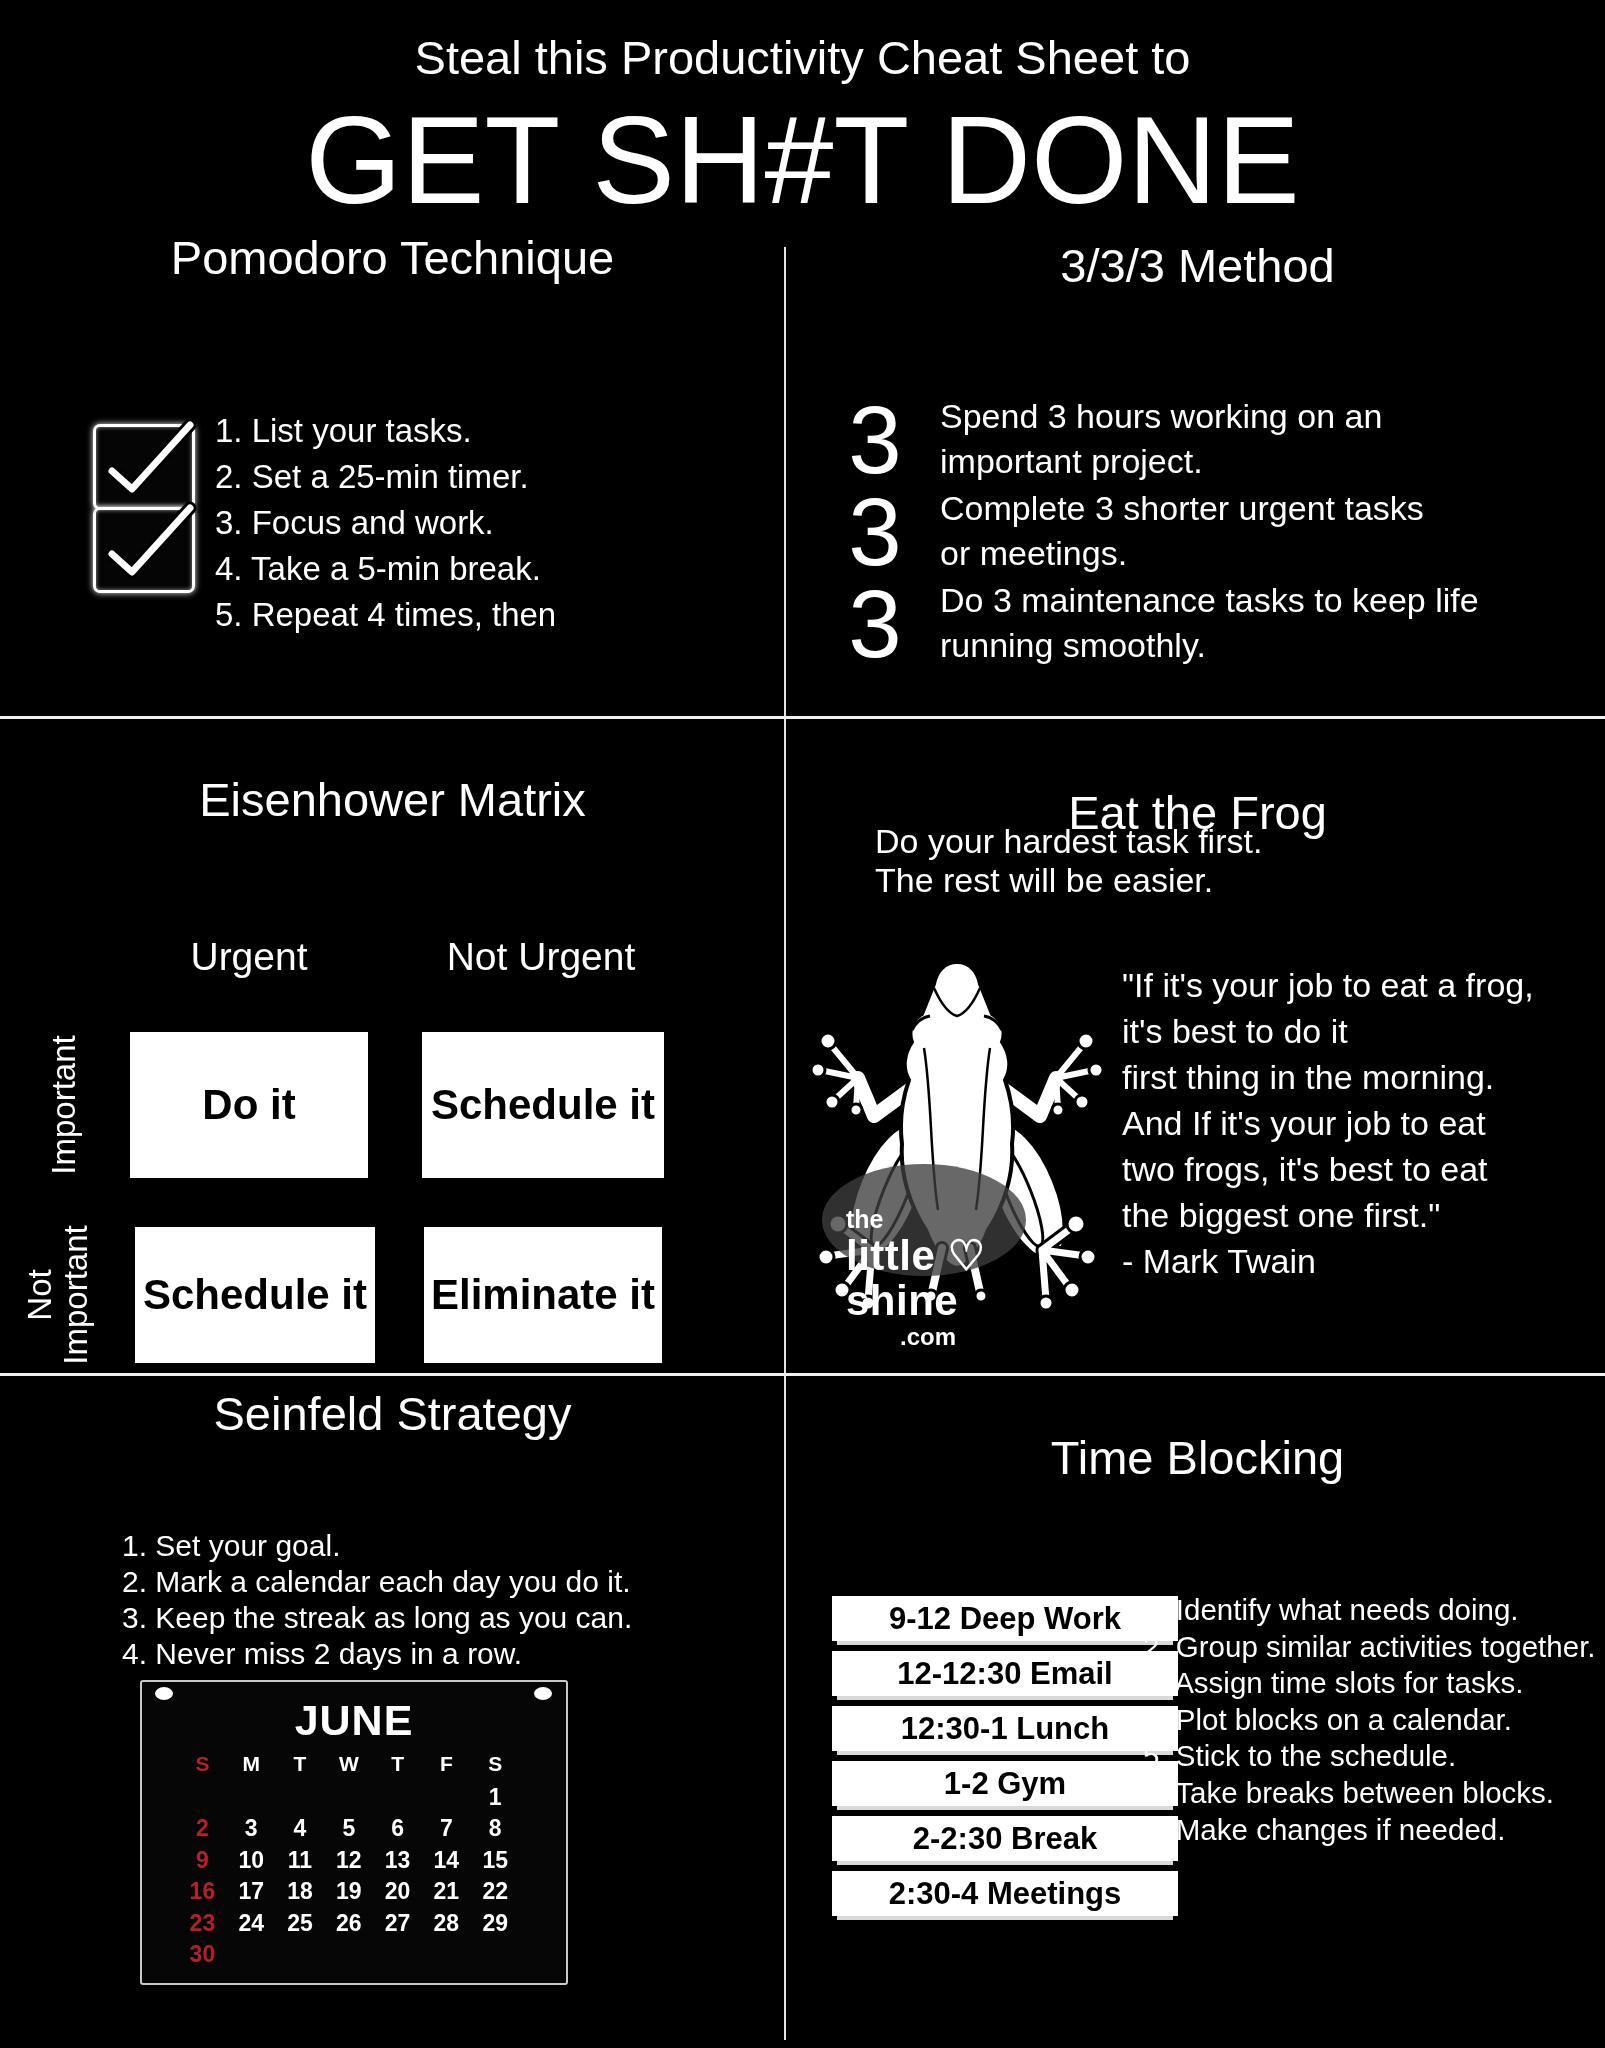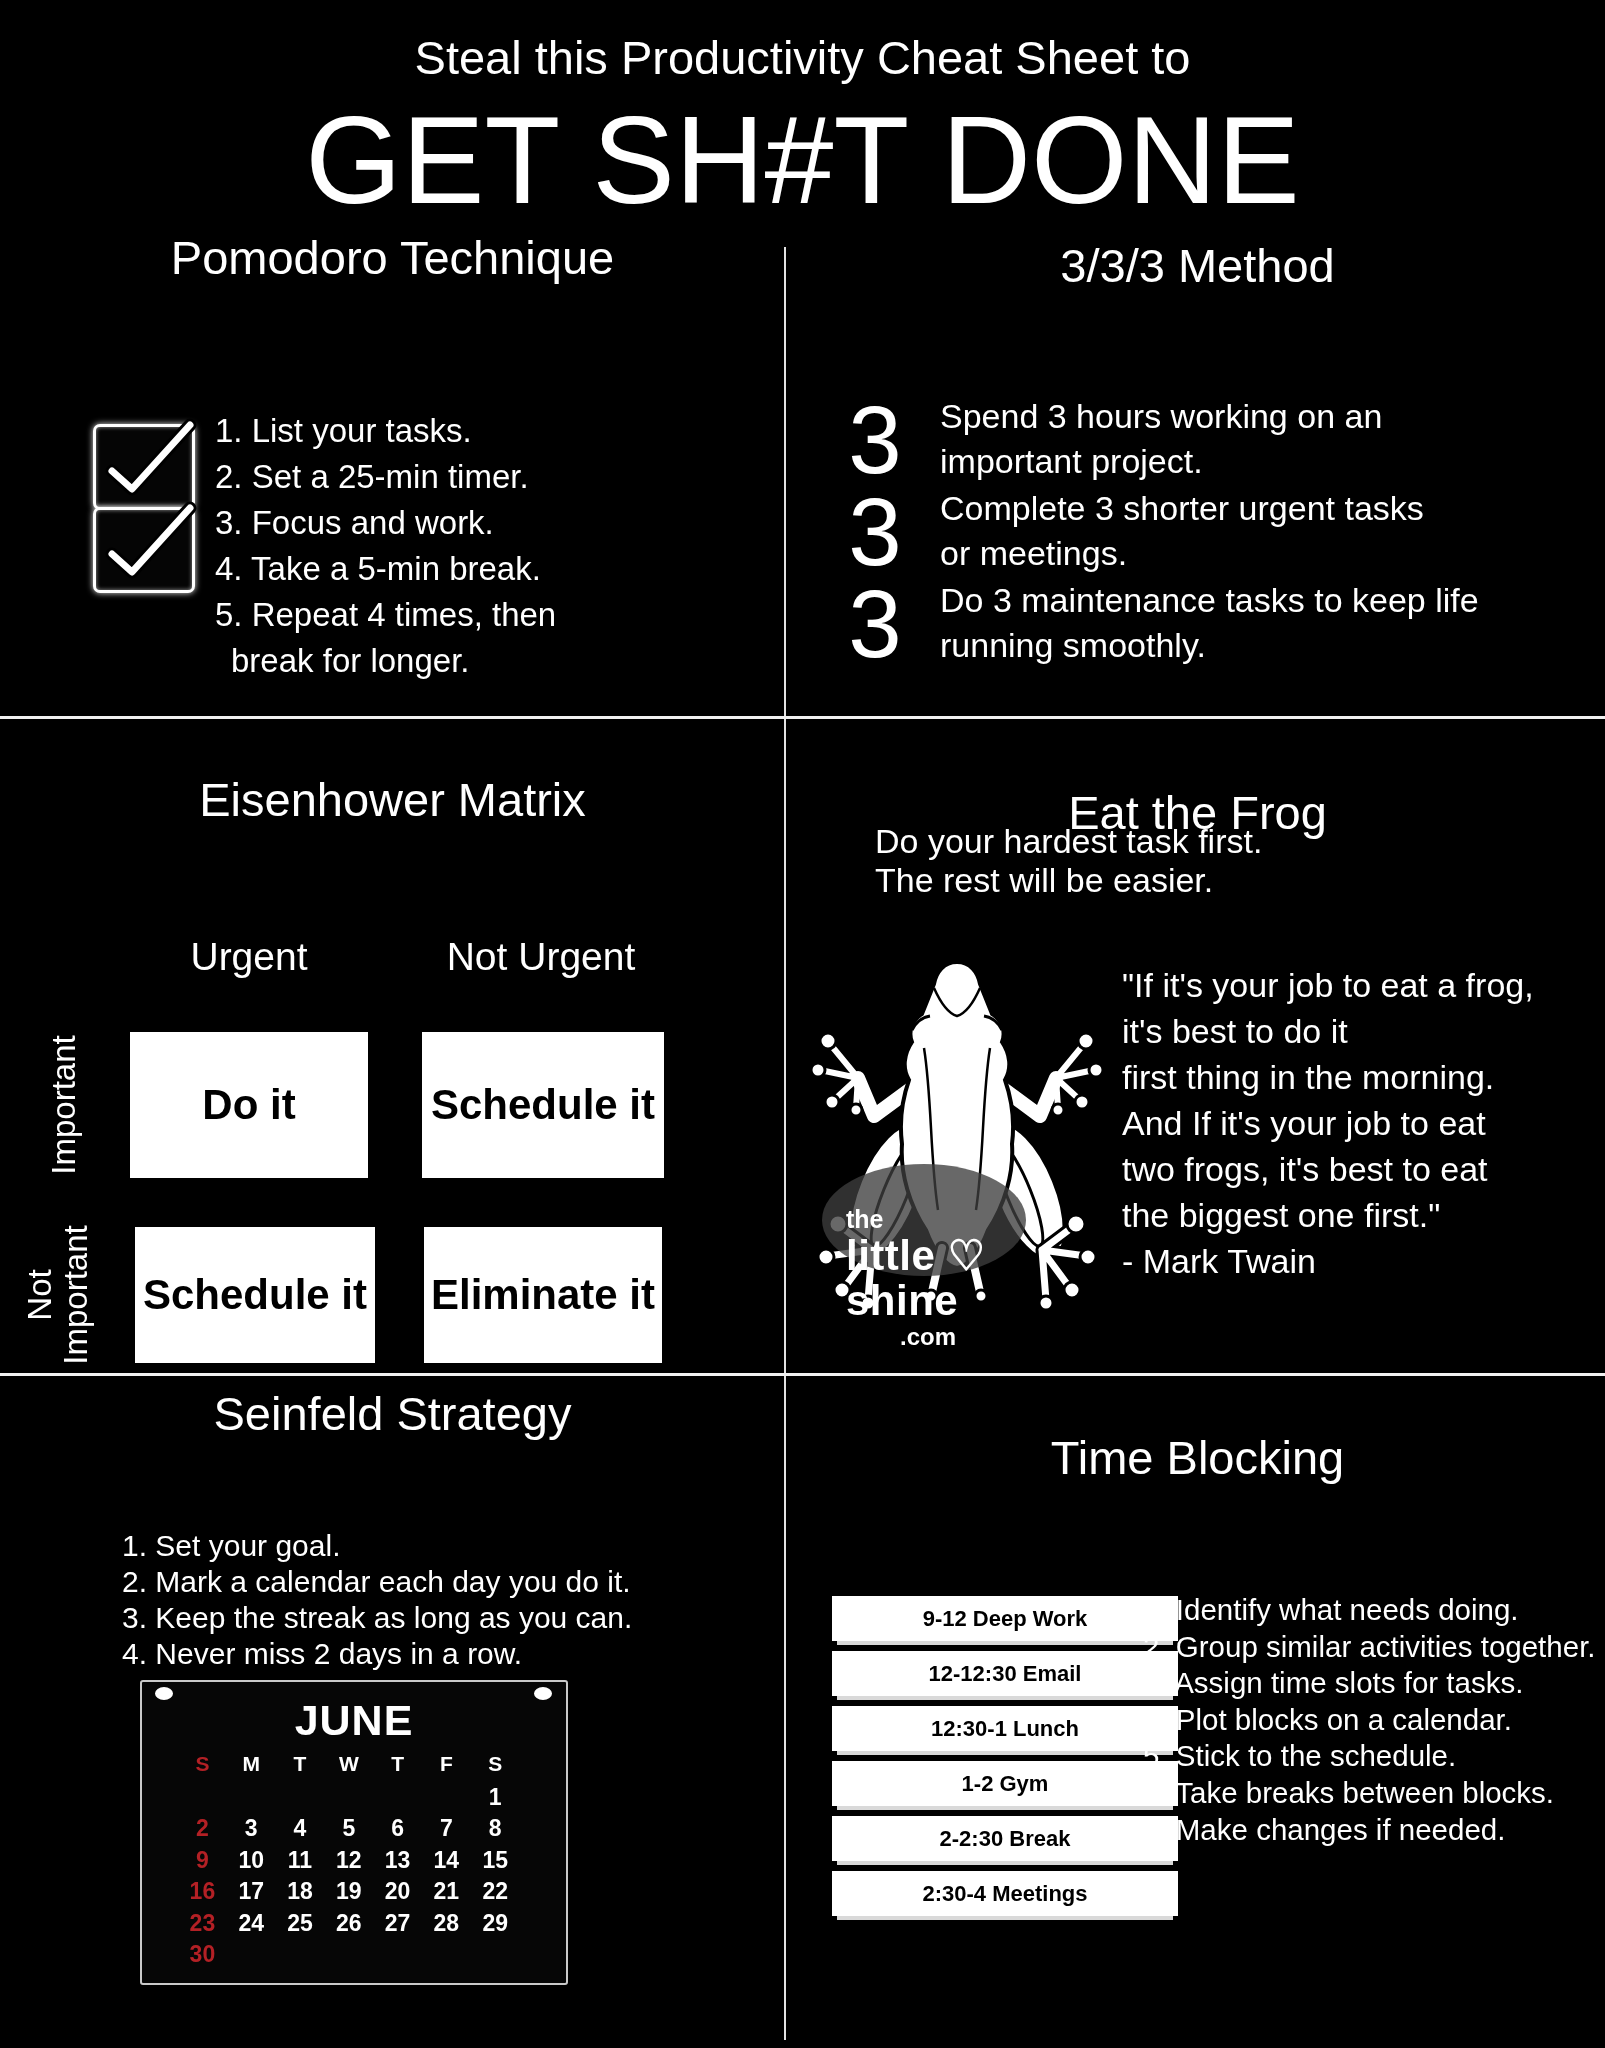--- a/index.html
+++ b/index.html
@@ -81,21 +81,21 @@
   .cal-grid{position:absolute;left:36px;top:62px;display:grid;
     grid-template-columns:repeat(7,48.8px);grid-template-rows:40px repeat(6,31.4px);
     text-align:center;font-weight:bold;}
   .cal-head{font-size:21px;padding-top:8px;}
   .cal-cell{font-size:23px;}
   .sun{color:#b32025;}
 
   
   .tb-title{top:1430px;}
   .tb-block{position:absolute;left:832px;width:346px;height:45px;background:#fff;color:#000;
-    font-weight:bold;font-size:22px;display:flex;align-items:center;justify-content:center;
+    font-weight:bold;font-size:31px;display:flex;align-items:center;justify-content:center;
     white-space:nowrap;box-shadow:0 9px 0 -5px #d9d9d9;}
   .tb-steps{left:1143px;top:1592px;font-size:29.5px;line-height:36.6px;white-space:nowrap;}
 </style>
 </head>
 <body>
 
 <div class="abs subtitle">Steal this Productivity Cheat Sheet to</div>
 <div class="abs main-title">GET SH#T DONE</div>
 
 <div class="abs vline"></div>
@@ -114,21 +114,20 @@
     <polyline points="22,58 42,76 100,12" fill="none" stroke="#000" stroke-width="13" stroke-linecap="round" stroke-linejoin="round"></polyline>
     <polyline points="22,58 42,76 100,12" fill="none" stroke="#fff" stroke-width="7" stroke-linecap="round" stroke-linejoin="round"></polyline>
   </svg>
 </div>
 <div class="abs pom-steps">
   <div>1. List your tasks.</div>
   <div>2. Set a 25-min timer.</div>
   <div>3. Focus and work.</div>
   <div>4. Take a 5-min break.</div>
   <div>5. Repeat 4 times, then</div>
-  <div class="cont">break for longer.</div>
 </div>
 
 <div class="abs sec-title-right m333-title">3/3/3 Method</div>
 <div class="abs m333-num n1">3</div>
 <div class="abs m333-txt t1">
   <div>Spend 3 hours working on an</div>
   <div>important project.</div>
 </div>
 <div class="abs m333-num n2">3</div>
 <div class="abs m333-txt t2">

